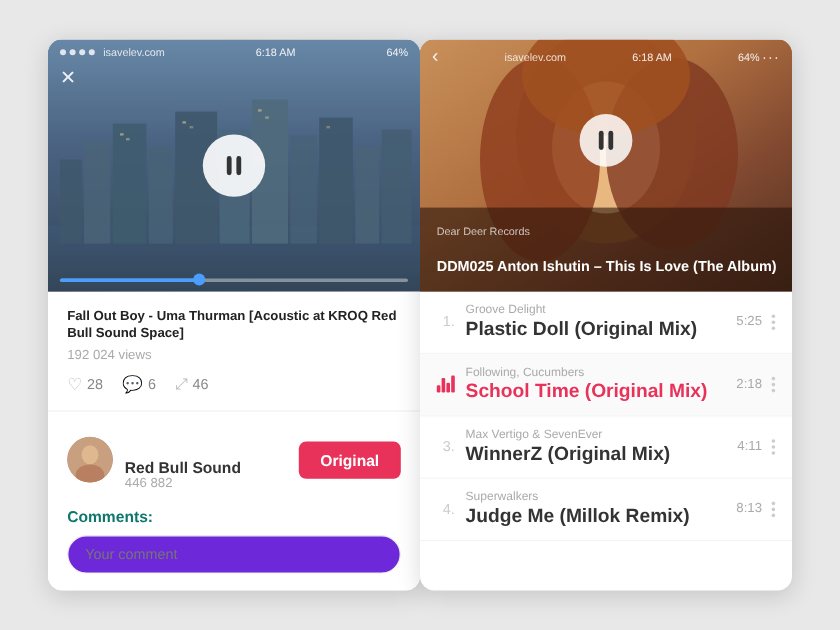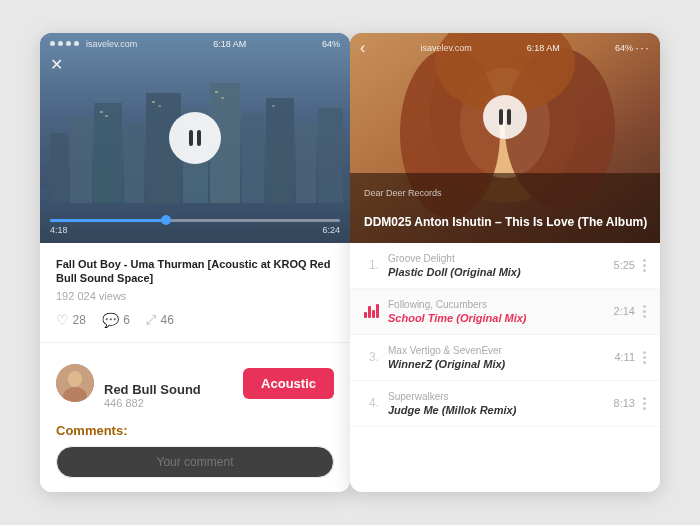--- a/index.html
+++ b/index.html
@@ -199,33 +199,32 @@
       border-radius: 6px;
       padding: 8px 18px;
       font-size: 13px;
       font-weight: 600;
       cursor: pointer;
       white-space: nowrap;
     }
     .comments-label {
       font-size: 13px;
       font-weight: 600;
-      color: #a16207;
+      color: #0f766e;
       margin-bottom: 8px;
     }
     .comment-input {
       width: 100%;
       border: 1px solid #eee;
       border-radius: 20px;
       padding: 8px 14px;
       font-size: 12px;
       color: #aaa;
       outline: none;
-      background: #404040;
-      text-align: center;
+      background: #6d28d9;
     }
 
     
     .right-panel {
       width: 310px;
       background: #fff;
       border-radius: 12px;
       overflow: hidden;
       box-shadow: 0 4px 20px rgba(0,0,0,0.15);
     }
@@ -317,24 +316,23 @@
     .track-details {
       flex: 1;
       margin-left: 4px;
     }
     .track-artist {
       font-size: 10px;
       color: #aaa;
       margin-bottom: 2px;
     }
     .track-name {
-      font-size: 11px;
+      font-size: 16px;
       font-weight: 600;
       color: #333;
-      font-style: italic;
     }
     .track-duration {
       font-size: 11px;
       color: #aaa;
       margin-right: 8px;
       text-align: center;
     }
     .track-more {
       font-size: 14px;
       color: #ccc;
@@ -416,24 +414,20 @@
           <div class="pause-bar"></div>
         </div>
       </div>
 
       <div class="progress-bar-area">
         <div class="progress-track">
           <div class="progress-fill">
             <div class="progress-thumb"></div>
           </div>
         </div>
-        <div class="time-labels">
-          <span class="time-label">4:18</span>
-          <span class="time-label">6:24</span>
-        </div>
       </div>
     </div>
 
     <div class="left-info">
       <div class="track-title">Fall Out Boy - Uma Thurman [Acoustic at KROQ Red Bull Sound Space]</div>
       <div class="view-count">192 024 views</div>
       <div class="stats-row">
         <div class="stat-item">
           <span class="stat-icon">♡</span>
           <span>28</span>
@@ -454,21 +448,21 @@
           <svg width="38" height="38" viewBox="0 0 38 38">
             <circle cx="19" cy="19" r="19" fill="#c8a080"></circle>
             <ellipse cx="19" cy="15" rx="7" ry="8" fill="#e0b890"></ellipse>
             <ellipse cx="19" cy="32" rx="12" ry="9" fill="#b88060"></ellipse>
           </svg>
         </div>
         <div class="channel-info">
           <div class="channel-name">Red Bull Sound</div>
           <div class="channel-subs">446 882</div>
         </div>
-        <button class="following-btn">Acoustic</button>
+        <button class="following-btn">Original</button>
       </div>
       <div class="comments-label">Comments:</div>
       <input class="comment-input" type="text" placeholder="Your comment" style="">
     </div>
   </div>
 
   <div class="right-panel">
     <div class="right-video-area">
 
       <svg style="position:absolute;inset:0;width:100%;height:100%;" viewBox="0 0 310 210" preserveAspectRatio="xMidYMid slice">
@@ -539,21 +533,21 @@
         <div class="bars-icon">
           <div class="bar" style="height:6px;"></div>
           <div class="bar" style="height:12px;"></div>
           <div class="bar" style="height:8px;"></div>
           <div class="bar" style="height:14px;"></div>
         </div>
         <div class="track-details">
           <div class="track-artist">Following, Cucumbers</div>
           <div class="track-name" style="color:#e8325a;">School Time (Original Mix)</div>
         </div>
-        <span class="track-duration">2:14</span>
+        <span class="track-duration">2:18</span>
         <div class="track-more">
           <div class="ellipsis-dot"></div>
           <div class="ellipsis-dot"></div>
           <div class="ellipsis-dot"></div>
         </div>
       </div>
 
       <div class="playlist-item">
         <span class="track-num">3.</span>
         <div class="track-details">

